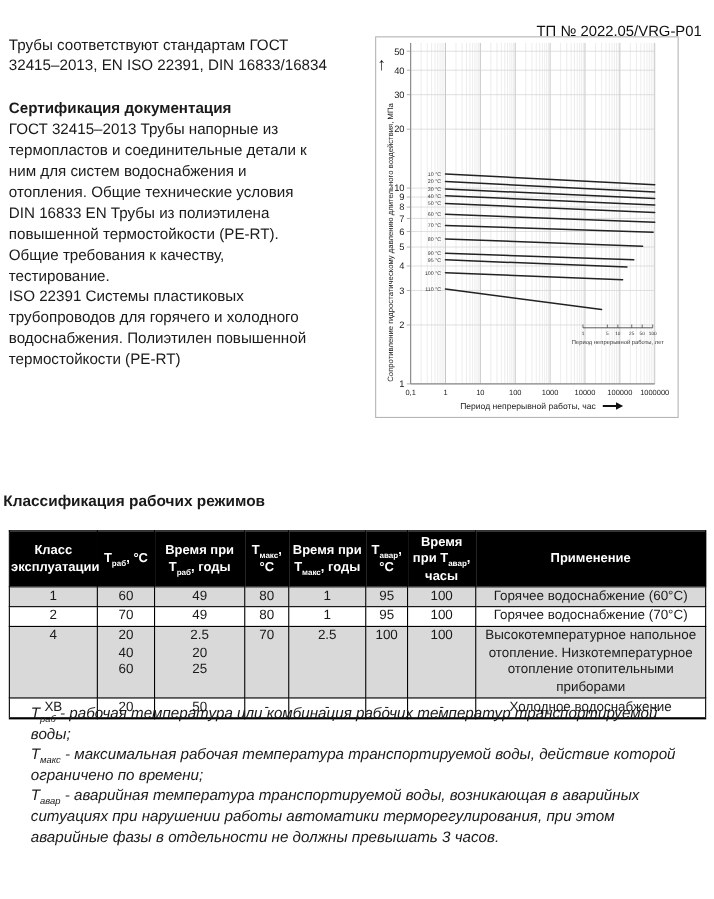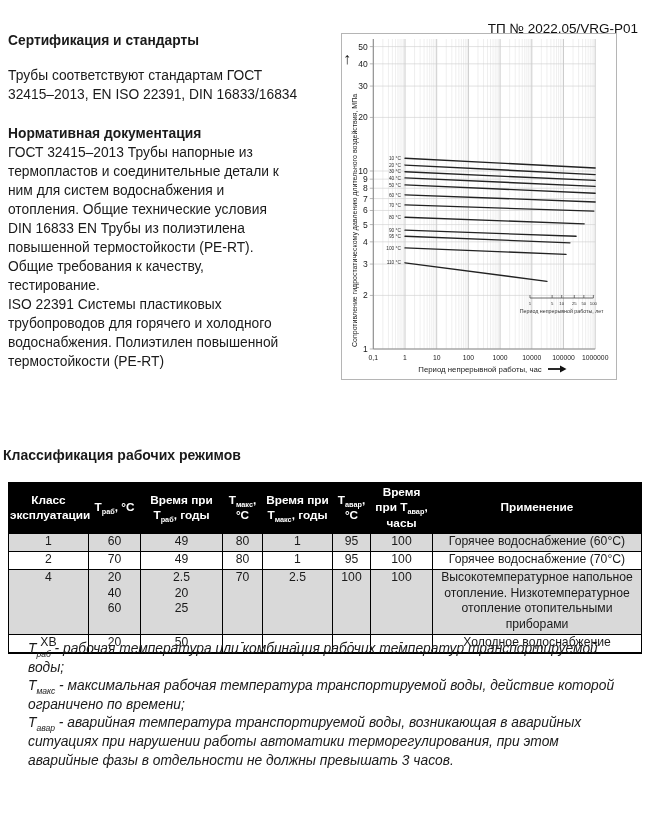--- a/index.html
+++ b/index.html
@@ -33,27 +33,26 @@
   .footnotes p{margin:0;font-style:italic;}
 </style>
 </head>
 <body>
 
 <div class="page">
 
   <div class="doc-number">ТП № 2022.05/VRG-P01</div>
 
   <div class="left-col">
-    <div class="sec-title t1">Сертификация и стандарты</div>
     <div>
         <div class="line">Трубы соответствуют стандартам ГОСТ</div>
         <div class="line">32415–2013, EN ISO 22391, DIN 16833/16834</div>
       </div>
     <div class="gap"></div>
-    <div class="sec-title">Нормативная документация</div>
+    <div class="sec-title">Сертификация документация</div>
     <div>
         <div class="line">ГОСТ 32415–2013 Трубы напорные из</div>
         <div class="line">термопластов и соединительные детали к</div>
         <div class="line">ним для систем водоснабжения и</div>
         <div class="line">отопления. Общие технические условия</div>
         <div class="line">DIN 16833 EN Трубы из полиэтилена</div>
         <div class="line">повышенной термостойкости (PE-RT).</div>
         <div class="line">Общие требования к качеству,</div>
         <div class="line">тестирование.</div>
         <div class="line">ISO 22391 Системы пластиковых</div>

